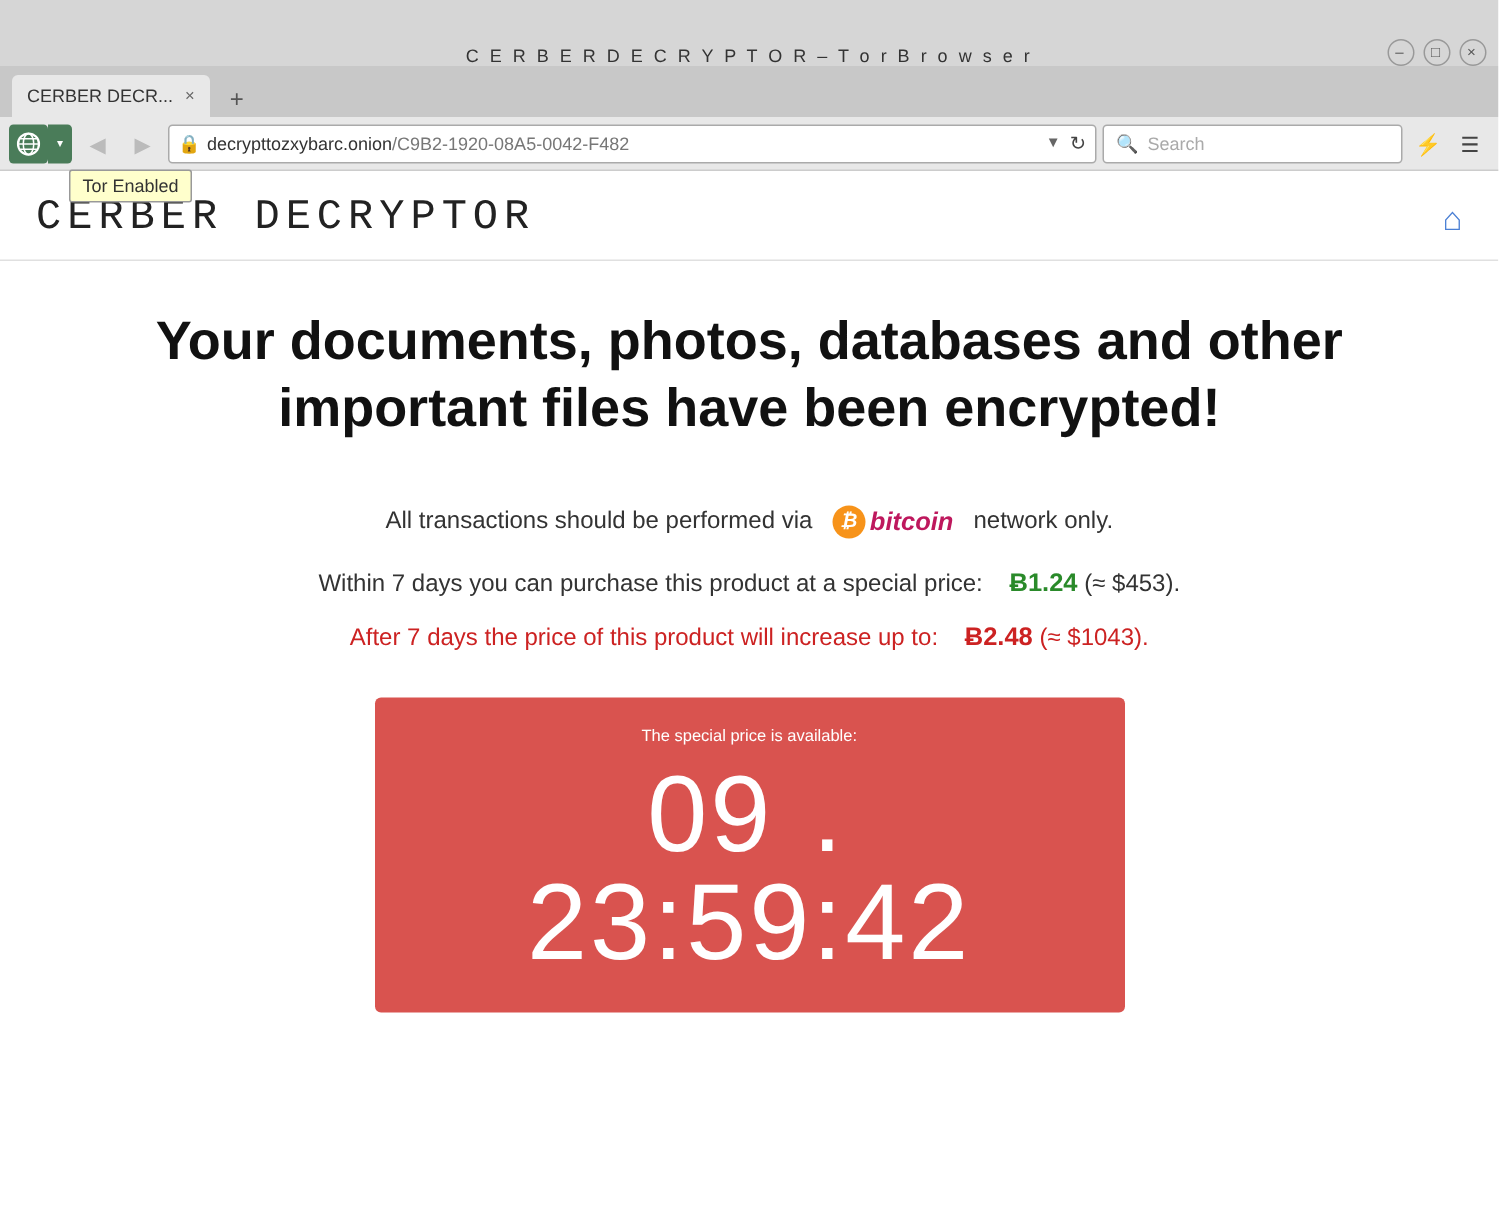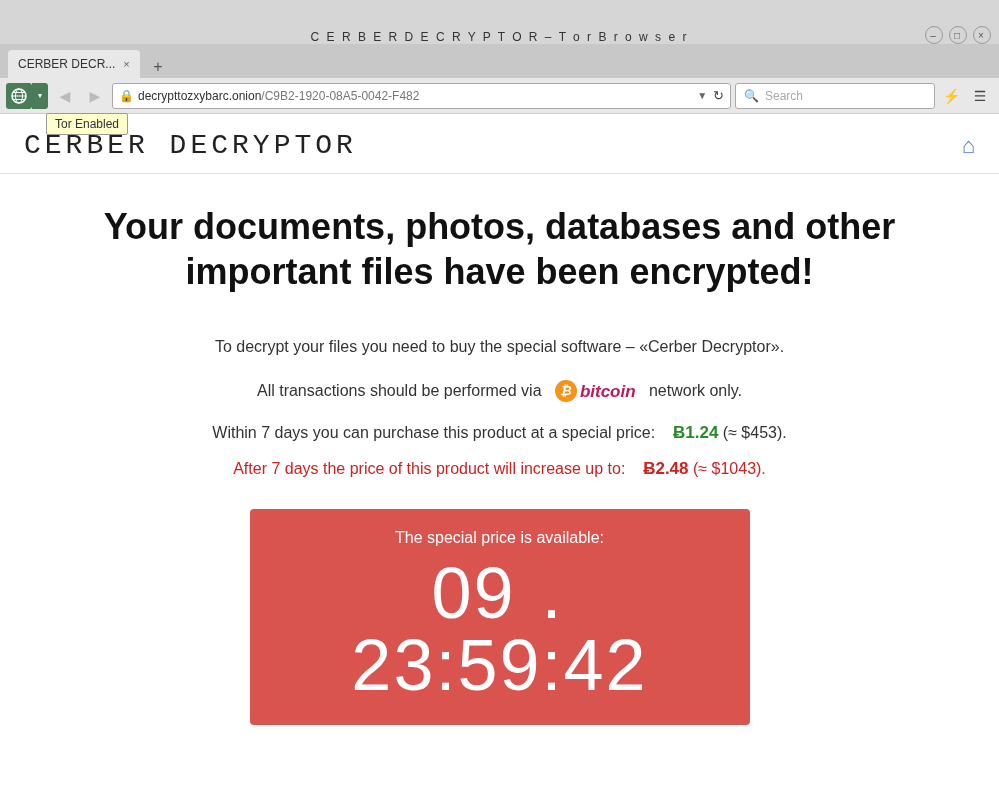--- a/index.html
+++ b/index.html
@@ -315,21 +315,21 @@
     
     .countdown-box {
       background: #d9534f;
       border-radius: 4px;
       max-width: 500px;
       margin: 0 auto;
       padding: 20px 30px 24px;
       color: #fff;
     }
     .countdown-label {
-      font-size: 16px;
+      font-size: 11px;
       margin-bottom: 10px;
     }
     .countdown-timer {
       font-size: 72px;
       font-weight: 300;
       letter-spacing: 2px;
       line-height: 1;
     }
     .countdown-dot {
       margin: 0 4px;
@@ -411,21 +411,20 @@
 
   <div class="site-header">
     <h1 class="site-title">CERBER  DECRYPTOR</h1>
     <span class="home-icon">⌂</span>
   </div>
 
   <div class="main-body">
 
     <div class="headline">Your documents, photos, databases and other important files have been encrypted!</div>
 
-    <p class="desc-text">To decrypt your files you need to buy the special software – «Cerber Decryptor».</p>
 
     <p class="desc-text">
       <span>All transactions should be performed via</span>
       &nbsp;
       <span class="bitcoin-inline">
         <span class="bitcoin-logo">₿</span>
         <span class="bitcoin-text">bitcoin</span>
       </span>
       &nbsp;
       <span>network only.</span>

